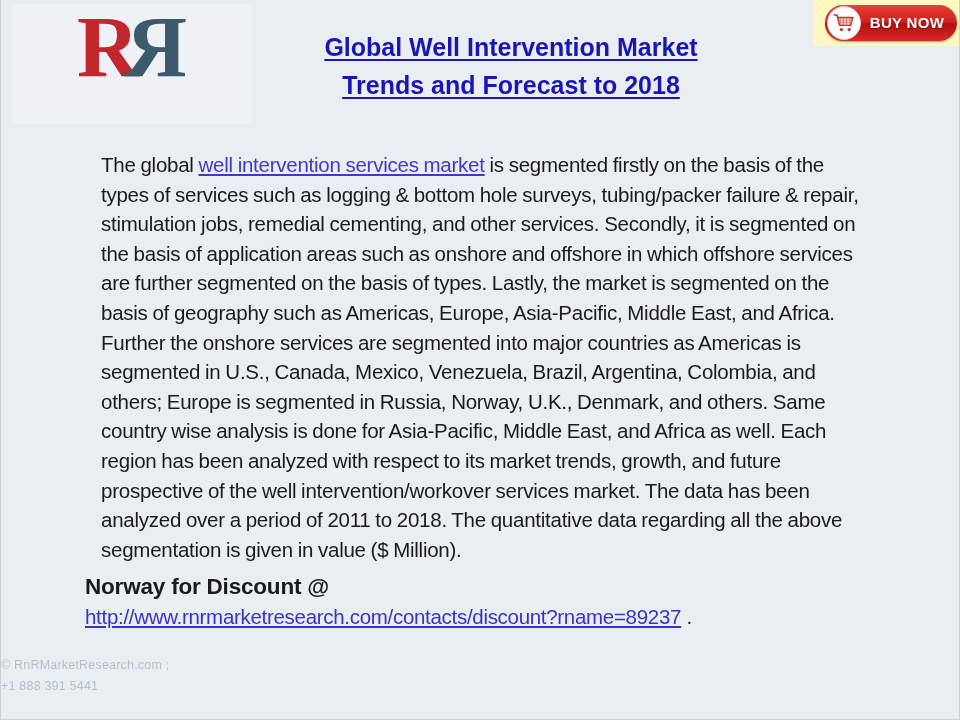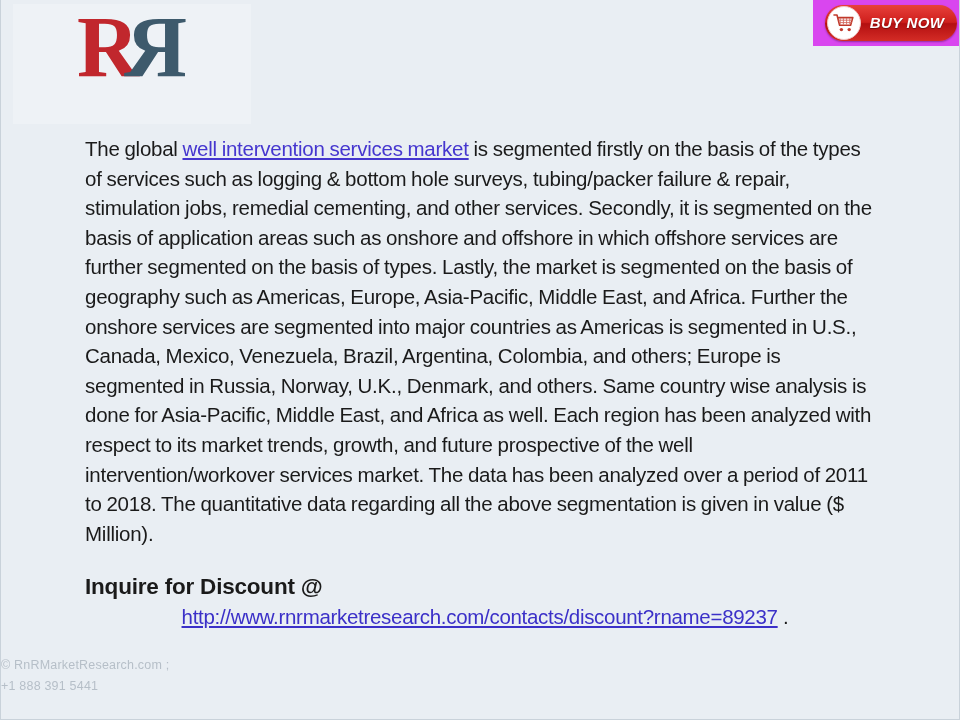--- a/index.html
+++ b/index.html
@@ -99,22 +99,21 @@
     white-space: nowrap;
   }
 
   
   #buy-now-wrap {
     position: absolute;
     right: 0;
     top: 0;
     width: 148px;
     height: 46px;
-    background: #d946ef;
-    font-style: italic;
+    background: #fef9c3;
   }
   #buy-now-button {
     position: absolute;
     left: 12px;
     top: 5px;
     width: 132px;
     height: 36px;
     border-radius: 18px;
     background: linear-gradient(to bottom, #e7413c 0%, #cf1f1c 48%, #b30f10 52%, #d42c26 100%);
     box-shadow: 0 1px 2px rgba(0,0,0,0.35);
@@ -150,21 +149,21 @@
   }
 
   
   #body-copy {
     position: absolute;
     left: 84px;
     top: 134px;
     width: 790px;
   }
   .para {
-    margin: 0;
+    margin: 16px;
     color: #1a1a1a;
     font-family: "Liberation Sans", sans-serif;
     font-size: 20.5px;
     line-height: 29.6px;
     text-align: left;
     letter-spacing: -0.25px;
     word-spacing: -0.6px;
   }
   .inline-link {
     color: #4536cf;
@@ -189,21 +188,20 @@
     letter-spacing: -0.2px;
   }
   #discount-url-line {
     margin: 0;
     font-family: "Liberation Sans", sans-serif;
     font-size: 20.5px;
     line-height: 30px;
     color: #1a1a1a;
     letter-spacing: -0.3px;
     white-space: nowrap;
-    text-align: center;
   }
   #discount-url {
     color: #3b30c8;
     text-decoration: underline;
     text-underline-offset: 2px;
     cursor: pointer;
   }
 
   
   #footer {
@@ -227,20 +225,24 @@
 <div id="slide">
 
   <div id="header">
 
     <div id="logo">
       <div class="logo-marks">
         <span class="logo-r1">R</span><span class="logo-r2">R</span>
       </div>
     </div>
 
+    <div id="title-block">
+      <div class="title-line">Global Well Intervention Market</div>
+      <div class="title-line">Trends and Forecast to 2018</div>
+    </div>
 
     <div id="buy-now-wrap">
       <div id="buy-now-button">
         <div id="cart-badge">
           <svg width="22" height="20" viewBox="0 0 22 20" aria-hidden="true">
             <path d="M1 2 h3 l2.6 10.2 h11 l2.2 -7.6 h-14" fill="none" stroke="#c0392b" stroke-width="1.6" stroke-linecap="round" stroke-linejoin="round"></path>
             <path d="M7.2 5 v6.6 M10.4 5 v6.6 M13.6 5 v6.6 M16.8 5 v6.2" stroke="#d46a60" stroke-width="0.9"></path>
             <path d="M5.6 7.2 h13.2 M6.3 9.6 h12.4" stroke="#d46a60" stroke-width="0.9"></path>
             <circle cx="8.4" cy="16.6" r="1.7" fill="#c0392b"></circle>
             <circle cx="16.2" cy="16.6" r="1.7" fill="#c0392b"></circle>
@@ -250,21 +252,21 @@
       </div>
     </div>
 
   </div>
 
   <div id="body-copy">
     <p class="para"><span>The global </span><a class="inline-link" href="#">well intervention services market</a><span> is segmented firstly on the basis of the types of services such as logging &amp; bottom hole surveys, tubing/packer failure &amp; repair, stimulation jobs, remedial cementing, and other services. Secondly, it is segmented on the basis of application areas such as onshore and offshore in which offshore services are further segmented on the basis of types. Lastly, the market is segmented on the basis of geography such as Americas, Europe, Asia-Pacific, Middle East, and Africa. Further the onshore services are segmented into major countries as Americas is segmented in U.S., Canada, Mexico, Venezuela, Brazil, Argentina, Colombia, and others; Europe is segmented in Russia, Norway, U.K., Denmark, and others. Same country wise analysis is done for Asia-Pacific, Middle East, and Africa as well. Each region has been analyzed with respect to its market trends, growth, and future prospective of the well intervention/workover services market. The data has been analyzed over a period of 2011 to 2018. The quantitative data regarding all the above segmentation is given in value ($ Million).</span></p>
   </div>
 
   <div id="discount-block">
-    <div id="discount-heading">Inquire for Discount  @</div>
+    <div id="discount-heading">Norway for Discount  @</div>
     <div id="discount-url-line"><a id="discount-url" href="#">http://www.rnrmarketresearch.com/contacts/discount?rname=89237</a><span> .</span></div>
   </div>
 
   <div id="footer">
     <div class="footer-line">© RnRMarketResearch.com  ;</div>
     <div class="footer-line">+1 888 391 5441</div>
   </div>
 
 </div>
 

